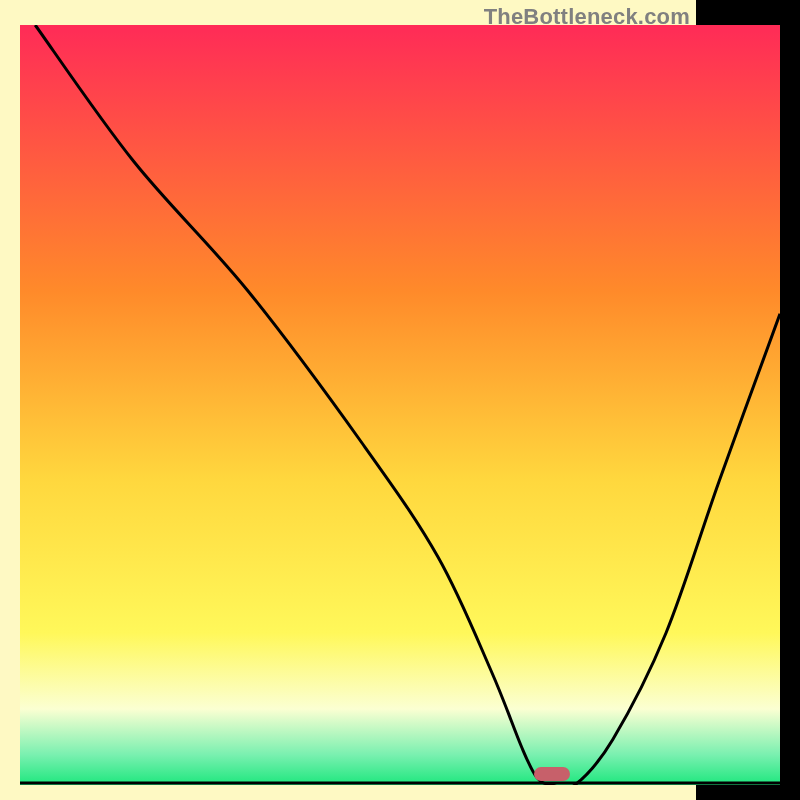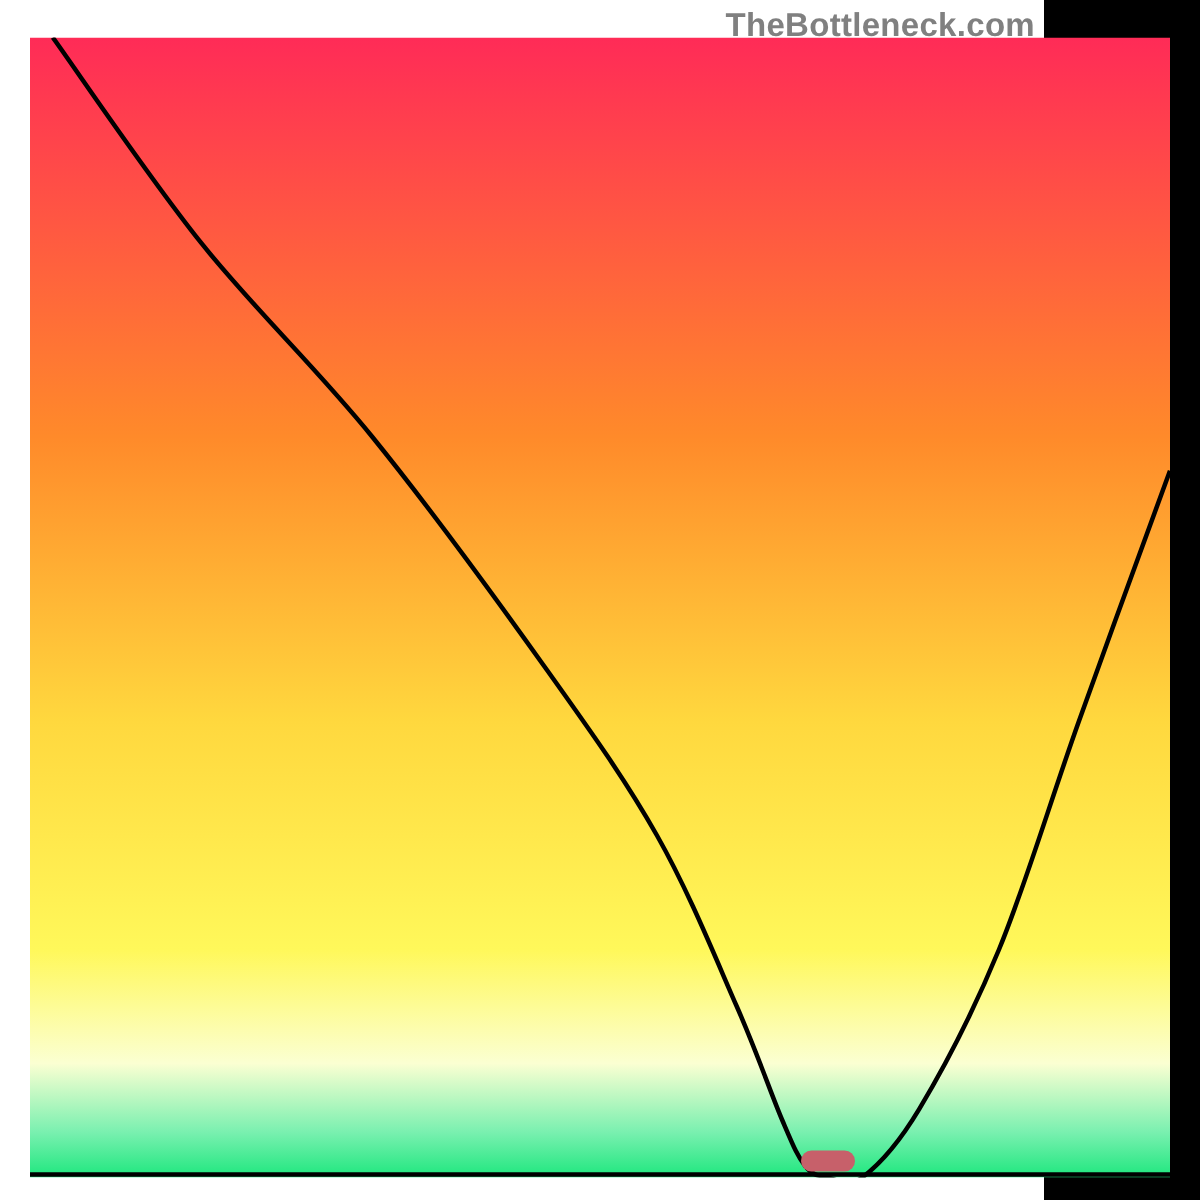--- a/index.html
+++ b/index.html
@@ -8,21 +8,21 @@
     width: 800px;
     height: 800px;
     background: #000;
     overflow: hidden;
     font-family: Arial, Helvetica, sans-serif;
   }
   .outer {
     position: relative;
     width: 696px;
     height: 800px;
-    background: #ffffff;
+    background: #fef9c3;
   }
   .watermark {
     position: absolute;
     top: 4px;
     right: 6px;
     color: #808080;
     font-size: 22px;
     font-weight: 600;
     letter-spacing: 0.2px;
     z-index: 10;

